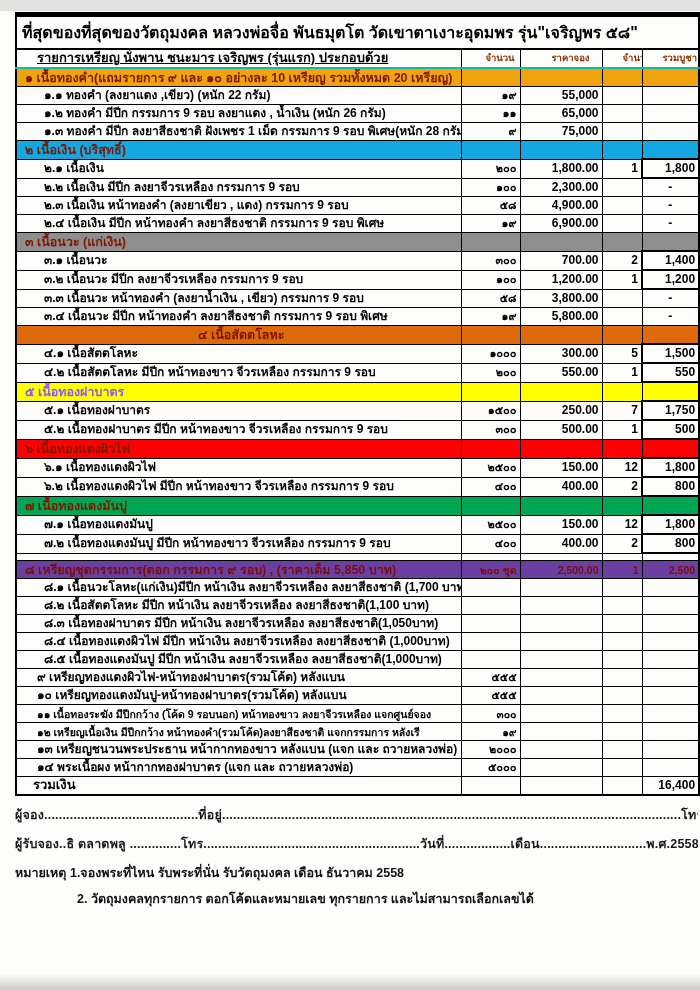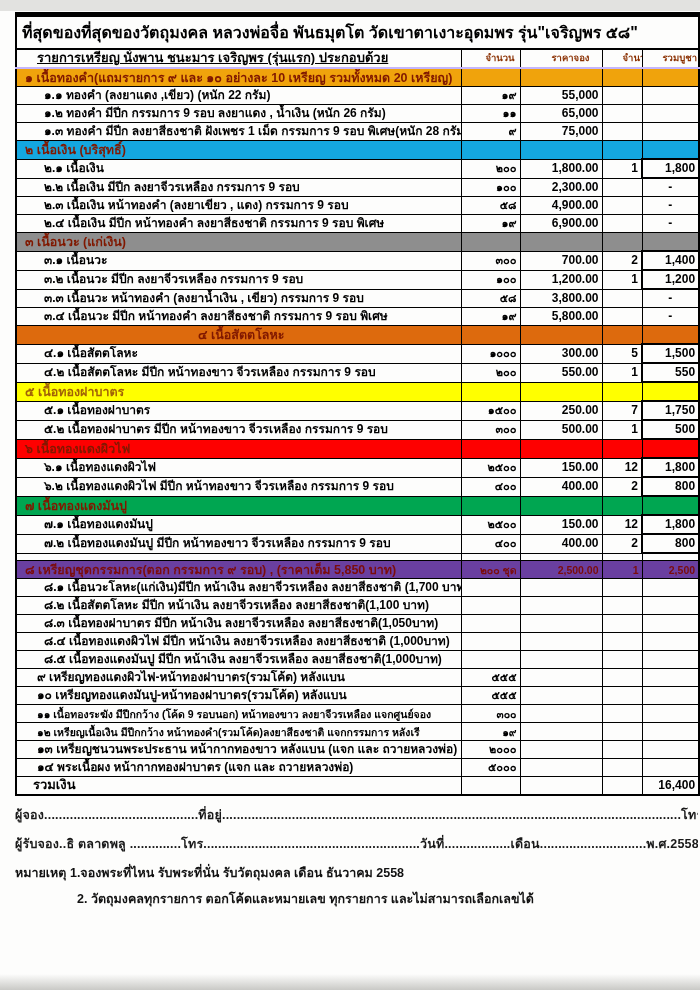--- a/index.html
+++ b/index.html
@@ -19,21 +19,21 @@
   }
   td {
     border:1px solid #000; font-weight:700; font-size:12px; color:#000;
     padding:0 3px; height:17px; line-height:1.15;
     overflow:hidden; white-space:nowrap; vertical-align:middle;
   }
   tr.title-row td {
     border-top:5px solid #000; border-bottom:2px solid #000;
     font-size:16px; padding:6px 5px; white-space:normal; line-height:1.2;
   }
-  tr.colhead-row td { border-bottom:2px solid #c4b5fd;padding-left:20px; }
+  tr.colhead-row td { border-bottom:2px solid #14b8a6;padding-left:20px; }
   .head-item { font-size:13px; text-decoration:underline; padding-left:4px; }
   .head-col { font-size:9.5px; color:#8b3103; text-align:center; padding:0 1px; }
 
   .c-desc  { text-align:left;padding-left:20px; }
   .c-qty   { text-align:right; font-size:11px; }
   .c-price { text-align:right; }
   .c-count { text-align:right; }
   .c-total { text-align:right; }
   .indent  { padding-left:27px;margin-left:48px; }
   .small   { font-size:10.5px; }
@@ -190,21 +190,21 @@
           <td class="c-total boxed">1,500</td>
         </tr>
         <tr>
           <td class="c-desc indent">๔.๒ เนื้อสัตตโลหะ มีปีก หน้าทองขาว จีวรเหลือง กรรมการ 9 รอบ</td>
           <td class="c-qty">๒๐๐</td>
           <td class="c-price">550.00</td>
           <td class="c-count">1</td>
           <td class="c-total boxed">550</td>
         </tr>
         <tr>
-          <td class="c-desc sec-text" style="background: rgb(255, 255, 0); color: #a16207;">๕ เนื้อทองฝาบาตร</td>
+          <td class="c-desc sec-text" style="background: rgb(255, 255, 0); color: #8b5cf6;">๕ เนื้อทองฝาบาตร</td>
           <td class="c-qty" style="background: rgb(255, 255, 0); color: rgb(128, 24, 0);"></td>
           <td class="c-price" style="background: rgb(255, 255, 0); color: rgb(128, 24, 0);"></td>
           <td class="c-count" style="background: rgb(255, 255, 0); color: rgb(128, 24, 0);"></td>
           <td class="c-total" style="background: rgb(255, 255, 0); color: rgb(128, 24, 0);"></td>
         </tr>
         <tr>
           <td class="c-desc indent">๕.๑ เนื้อทองฝาบาตร</td>
           <td class="c-qty">๑๕๐๐</td>
           <td class="c-price">250.00</td>
           <td class="c-count">7</td>

